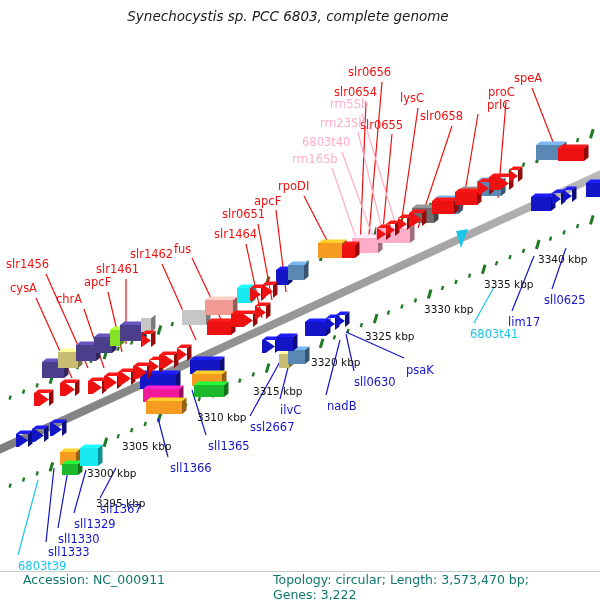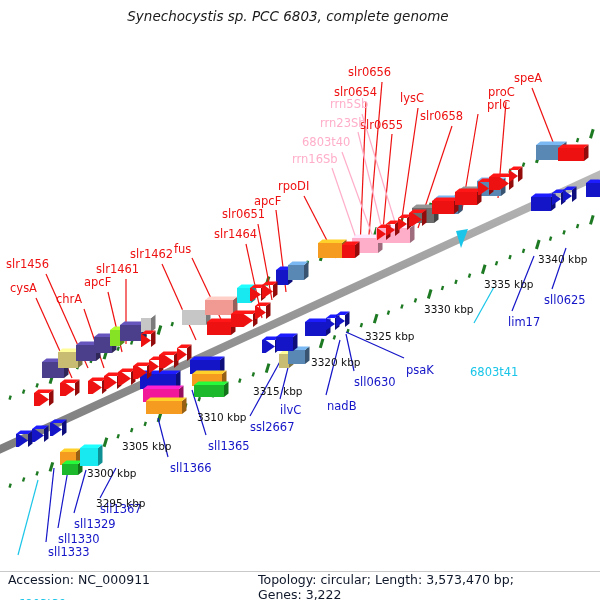--- a/index.html
+++ b/index.html
@@ -10,32 +10,32 @@
   }
   #stage{position:absolute;left:0;top:0;width:600px;height:600px;}
   svg#canvas{position:absolute;left:0;top:0;width:600px;height:600px;}
 
   .title{
     position:absolute;left:0;top:8px;width:576px;text-align:center;
     font-style:italic;font-size:13.5px;color:#1a1a1a;
     font-family:"DejaVu Sans","Liberation Sans",sans-serif;
   }
   .footer{
-    position:absolute;left:0;bottom:6px;width:557px;height:22px;
-    font-size:12.5px;color:#0f172a;
+    position:absolute;left:15px;bottom:6px;width:557px;height:22px;
+    font-size:12.5px;color:#0f766e;
   }
   .footer .acc{position:absolute;left:8px;top:0;}
   .footer .topo{position:absolute;left:258px;top:0;}
   .hrule{position:absolute;left:0;bottom:28px;width:600px;height:1px;background:#c9c9c9;}
 
   .lbl{position:absolute;white-space:nowrap;font-size:11.5px;line-height:12px;}
   .lbl-red{color:#ee1111;}
   .lbl-blue{color:#1515c8;}
   .lbl-pink{color:#ffaec9;}
-  .lbl-cyan{color:#19c5e8;margin-top:38px;}
+  .lbl-cyan{color:#19c5e8;}
   .lbl-kbp{color:#111111;font-size:10.5px;}
 </style>
 </head>
 <body>
 
 <div id="stage">
 
   <div class="title">Synechocystis sp. PCC 6803, complete genome</div>
 
   <svg id="canvas" viewBox="0 0 600 600" xmlns="http://www.w3.org/2000/svg">

